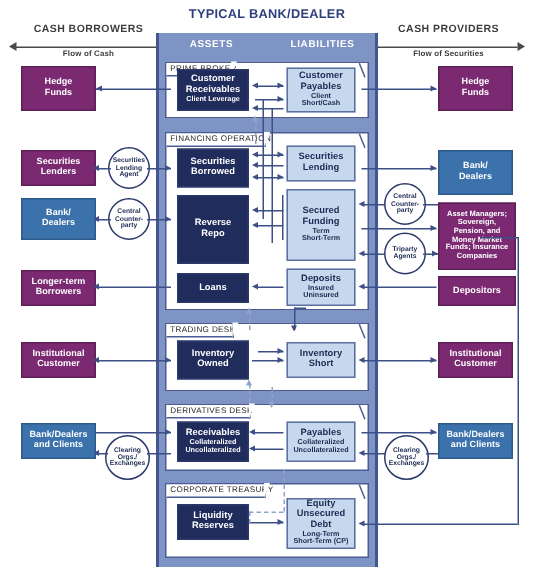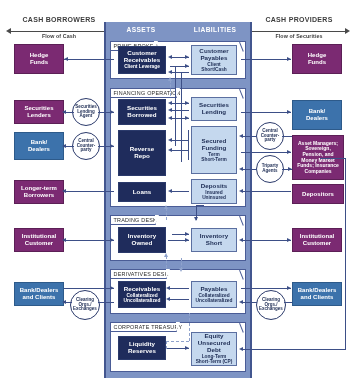--- a/index.html
+++ b/index.html
@@ -162,20 +162,21 @@
     border-left:2.4px solid transparent;
     border-right:2.4px solid transparent;
     border-top:4px solid #8fa2cc;
   }
 </style>
 </head>
 <body>
 
 <div id="root">
 
+  <div class="abs hdr-title">TYPICAL BANK/DEALER</div>
 
   <div class="abs flow-cap" style="left:4px;top:16px;width:110px;">CASH BORROWERS</div>
   <div class="abs" style="left:6px;top:28px;">
     <div class="arrowhead-l"></div>
   </div>
   <div class="abs axis lnh" style="left:10px;top:31px;width:98px;"></div>
   <div class="abs axis-cap" style="left:108px;top:27px;"></div>
   <div class="abs flow-sub" style="left:4px;top:33px;width:110px;">Flow of Cash</div>
 
   <div class="abs flow-cap" style="left:245px;top:16px;width:108px;">CASH PROVIDERS</div>

